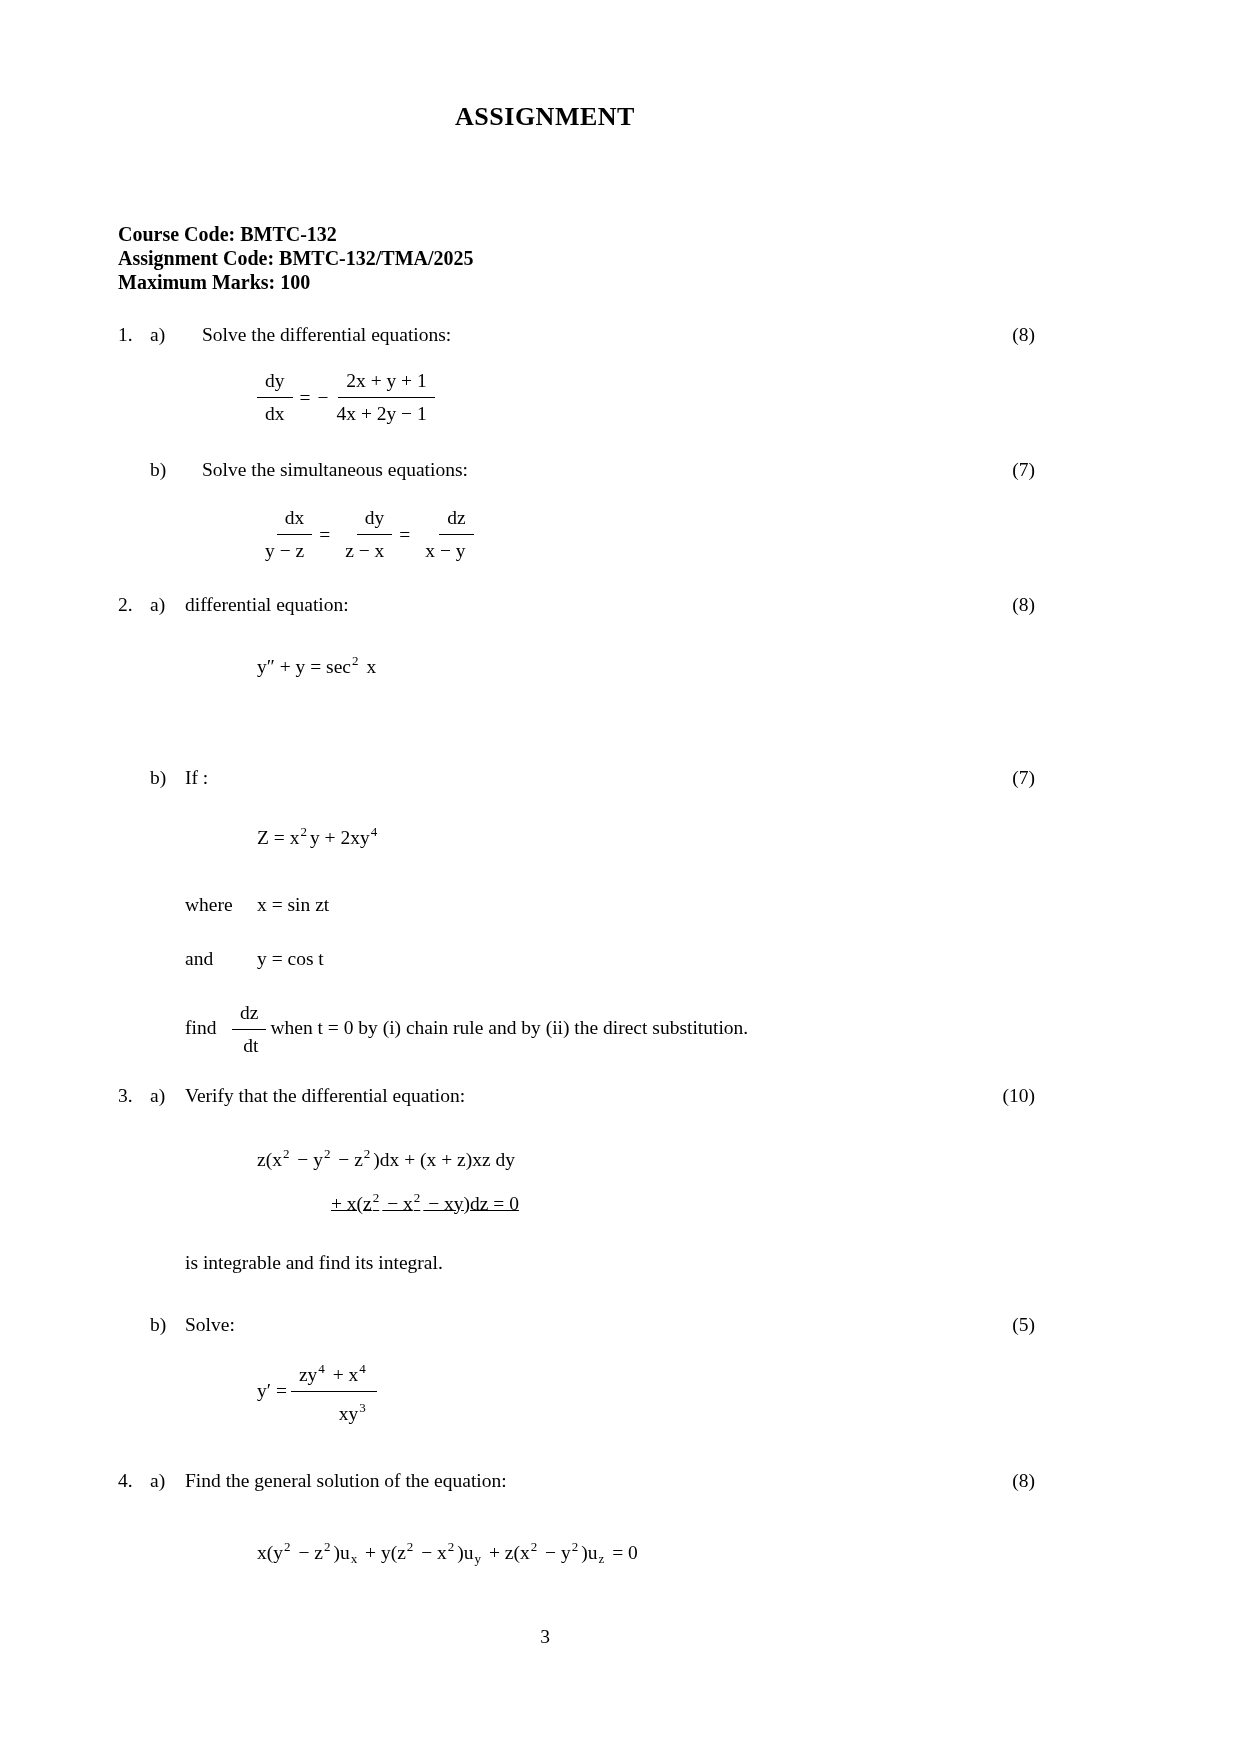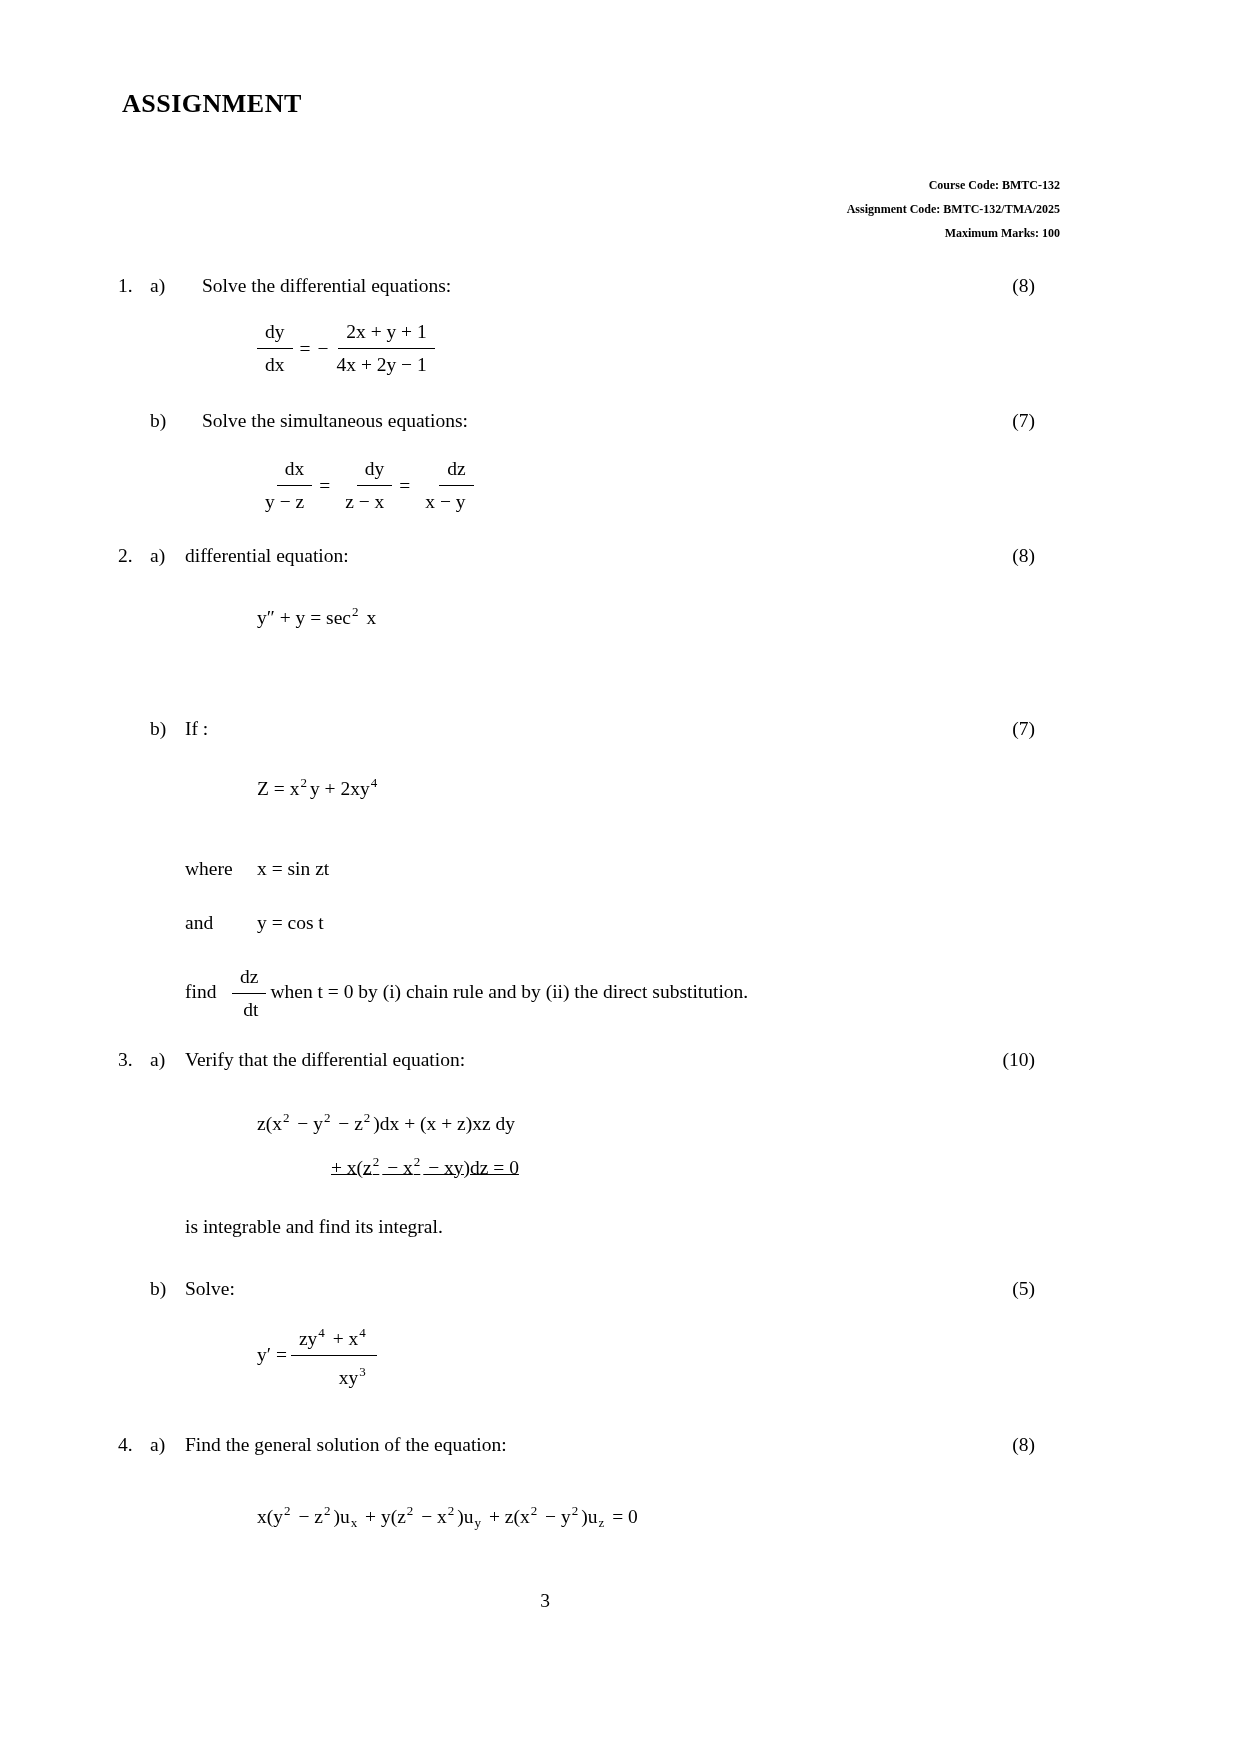--- a/index.html
+++ b/index.html
@@ -10,29 +10,29 @@
     overflow: hidden;
   }
   .page {
     box-sizing: border-box;
     width: 1241px; height: 1755px;
     padding: 84px 181px 0 118px;
     position: relative;
   }
   .title {
     font-size: 26px; font-weight: bold;
-    letter-spacing: 0.5px;
-    margin: 4px; padding-right: 88px;
+    text-align: center; letter-spacing: 0.5px;
+    margin: 17px; padding-right: 88px;
     line-height: 31px;
   }
   .header-block {
-    margin-top: 54px;
-    text-align: right;
+    margin-top: 90px;
+    text-align: left;
     font-weight: bold;
-    font-size: 12px;
+    font-size: 20px;
     line-height: 24px;
   }
   .qrow {
     display: flex; align-items: flex-start;
     font-size: 19.5px; line-height: 26px;
   }
   .qnum   { width: 32px; flex: none; }
   .qletter{ width: 35px; flex: none; }
   .qletter.wide { width: 52px; }
   .qtext  { flex: 1; }
@@ -144,21 +144,21 @@
     <span class="qnum"></span>
     <span class="qletter">b)</span>
     <span class="qtext">If :</span>
     <span class="qmarks">(7)</span>
   </div>
 
   <div class="eq" style="margin-top:28px">
     <span>Z = x</span><sup>2</sup><span>y + 2xy</span><sup>4</sup>
   </div>
 
-  <div class="subline" style="margin-top:55px">
+  <div class="subline" style="margin-top:42px">
     <span class="sublabel">where</span><span>x = sin zt</span>
   </div>
 
   <div class="subline" style="margin-top:28px">
     <span class="sublabel">and</span><span>y = cos t</span>
   </div>
 
   <div class="subline" style="margin-top:28px">
     <span class="findlabel">find</span><span class="frac">
         <span class="ftop">dz</span>

